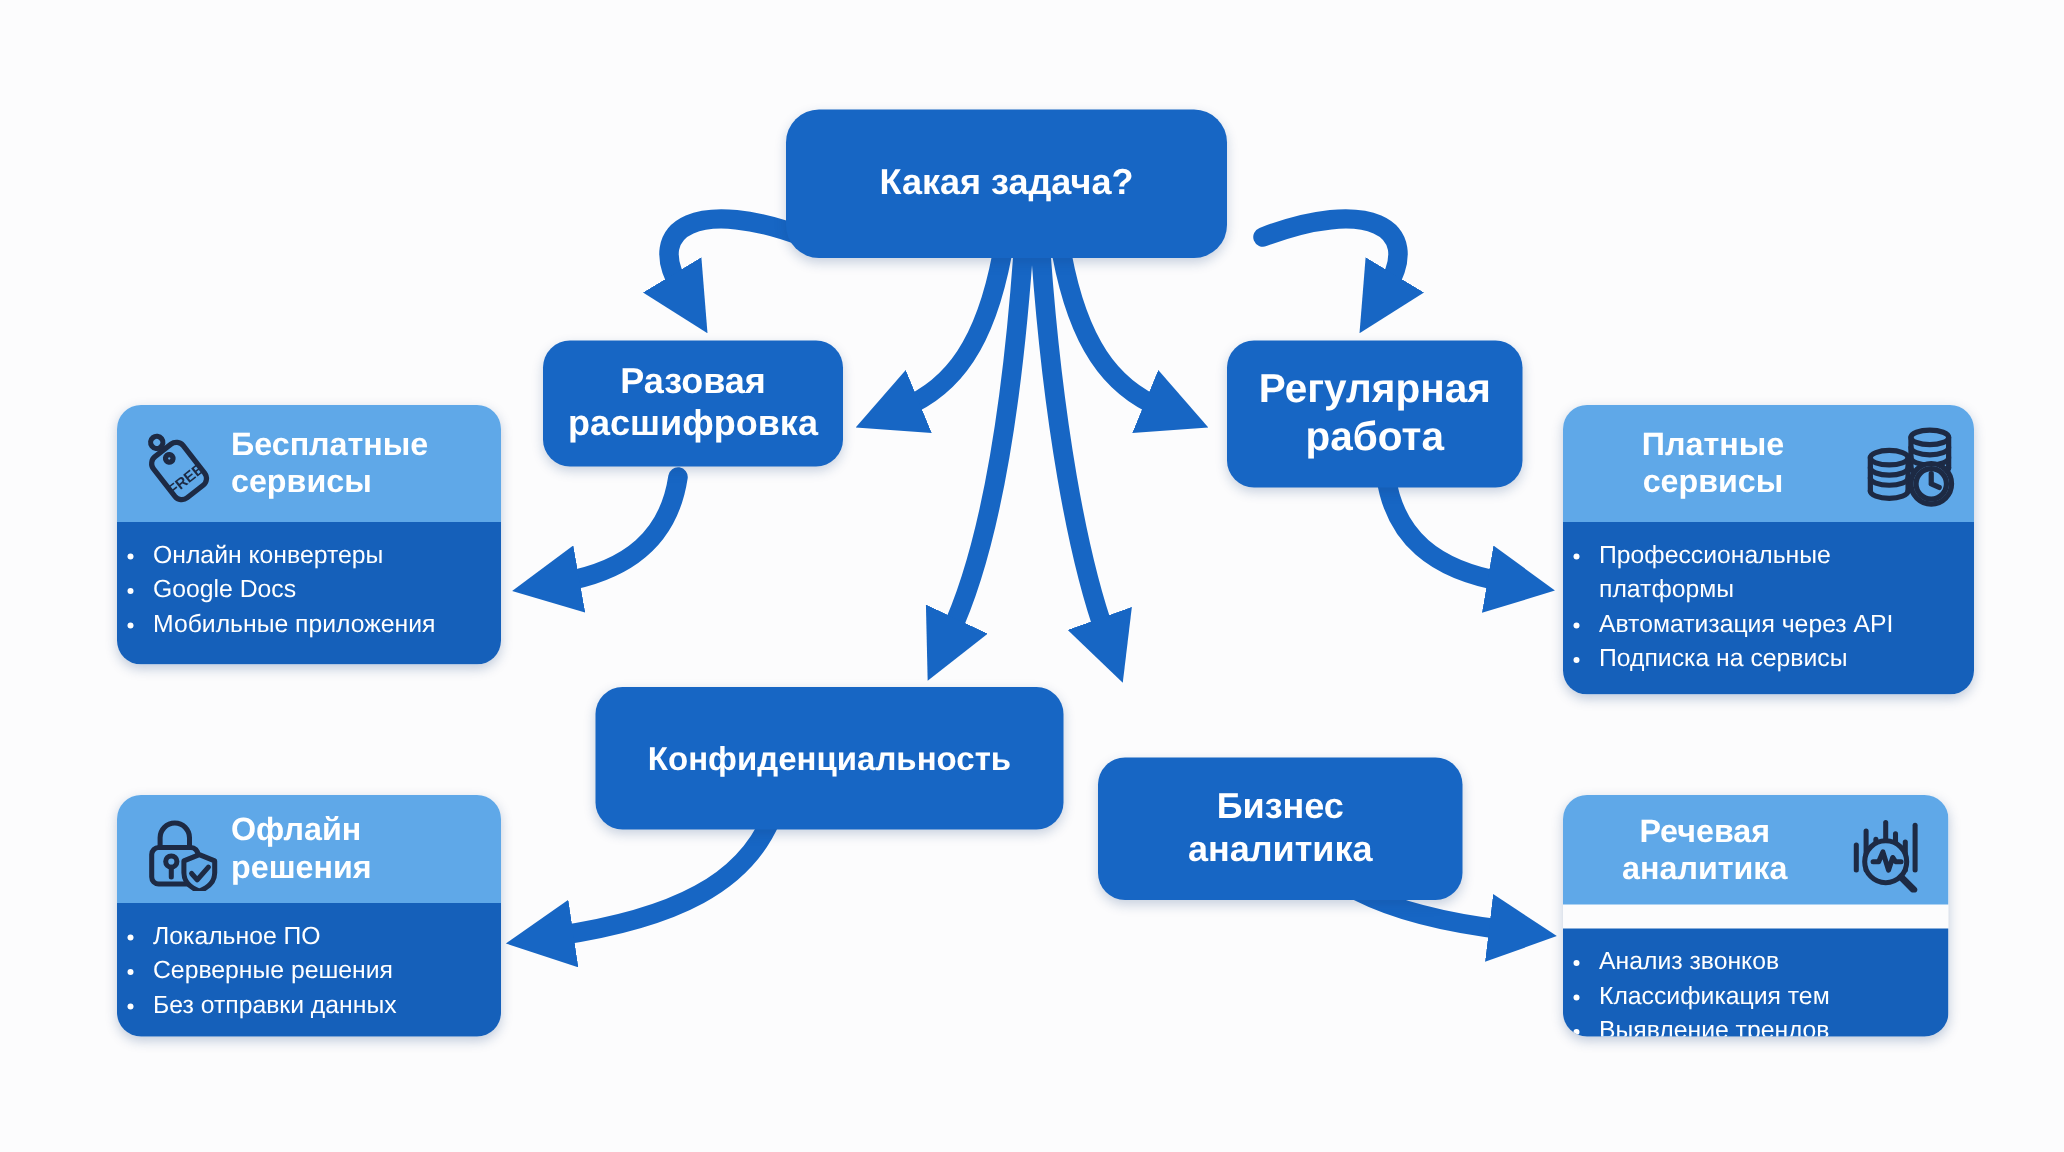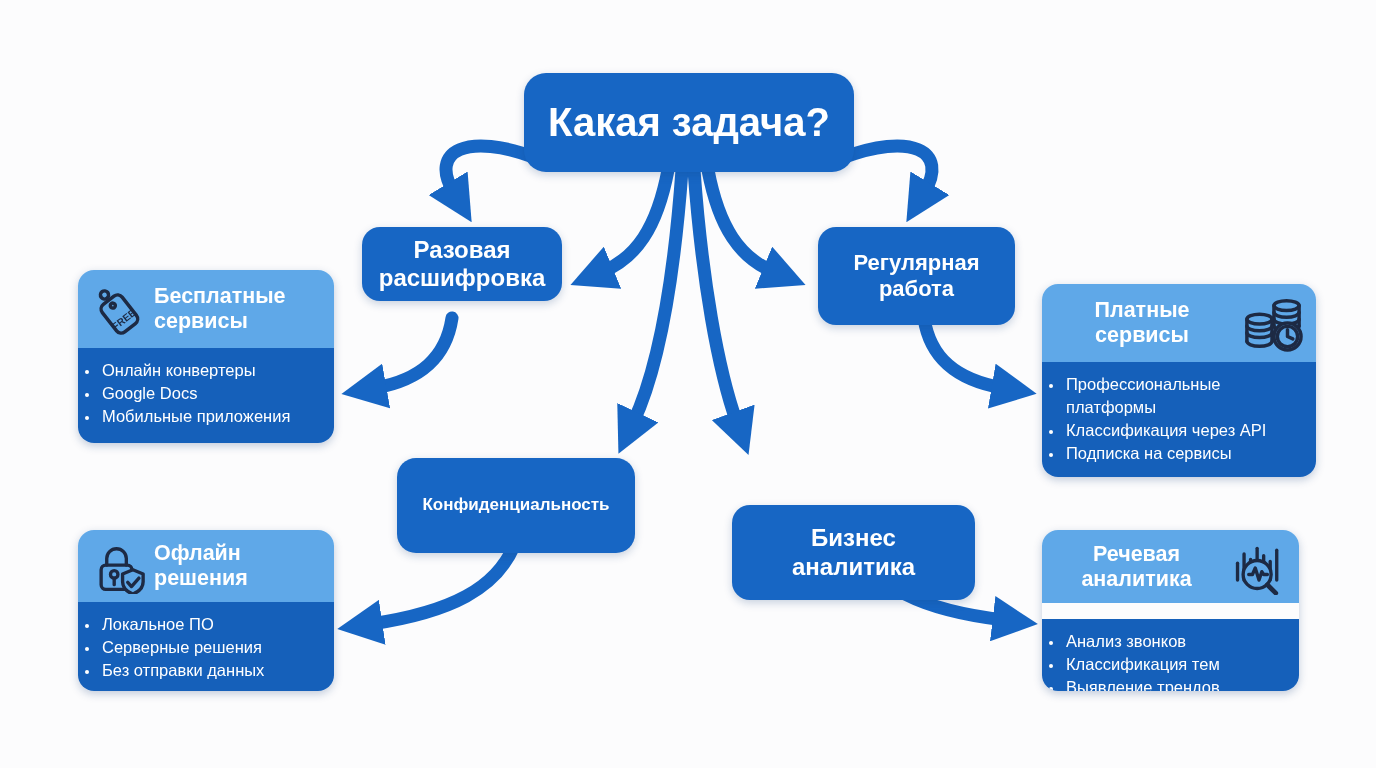--- a/index.html
+++ b/index.html
@@ -10,24 +10,24 @@
   }
   .arrows{position:absolute;left:0;top:0;z-index:1;}
   .node{
     position:absolute;z-index:2;
     background:#1766c4;color:#fff;font-weight:bold;
     display:flex;flex-direction:column;align-items:center;justify-content:center;
     text-align:center;border-radius:18px;line-height:1.18;
     box-shadow:0 3px 8px rgba(20,60,120,.22);
   }
   .node span{display:block;}
-  #node-root{left:524px;top:73px;width:330px;height:99px;font-size:40px;border-radius:22px;}
-  #node-razovaya{left:362px;top:227px;width:200px;height:74px;font-size:24px;}
-  #node-regulyarnaya{left:818px;top:227px;width:197px;height:98px;font-size:22px;}
-  #node-konf{left:397px;top:458px;width:238px;height:95px;font-size:17px;border-radius:19px;}
+  #node-root{left:524px;top:73px;width:294px;height:99px;font-size:24px;border-radius:22px;}
+  #node-razovaya{left:362px;top:227px;width:200px;height:84px;font-size:24px;}
+  #node-regulyarnaya{left:818px;top:227px;width:197px;height:98px;font-size:27px;}
+  #node-konf{left:397px;top:458px;width:312px;height:95px;font-size:22px;}
   #node-biznes{left:732px;top:459px;width:243px;height:95px;font-size:24px;margin-top:46px;}
   .card{
     position:absolute;z-index:2;border-radius:16px;overflow:hidden;
     display:flex;flex-direction:column;
     box-shadow:0 3px 8px rgba(20,60,120,.25);
   }
   .card-header{
     background:#5fa8e8;color:#fff;font-weight:bold;font-size:21.5px;line-height:1.16;
     display:flex;align-items:center;gap:8px;padding:6px 10px;box-sizing:border-box;
     flex:0 0 auto;
@@ -37,21 +37,21 @@
   .title-left{text-align:left;}
   .card-body{
     background:#1560ba;color:#fff;flex:1;
     padding:11px 10px 10px 2px;box-sizing:border-box;
   }
   .card-body ul{margin:0;padding:0 0 0 20px;font-size:16.5px;line-height:1.4;}
   .card-body li{padding-left:2px;}
   .card-body li::marker{color:#fff;font-size:14px;}
   #card-free{left:78px;top:270px;width:256px;height:173px;}
   #card-free .card-header{height:78px;}
-  #card-paid{left:1042px;top:284px;width:274px;height:193px;}
+  #card-paid{left:1042px;top:270px;width:274px;height:193px;}
   #card-paid .card-header{height:78px;}
   #card-offline{left:78px;top:530px;width:256px;height:161px;}
   #card-offline .card-header{height:72px;}
   #card-speech{left:1042px;top:530px;width:257px;height:161px;gap:16px;}
   #card-speech .card-header{height:73px;}
   .icon-box{flex:0 0 auto;display:flex;align-items:center;justify-content:center;}
   .icon-box svg{display:block;}
   .ic{stroke:#1d2a44;stroke-width:3.6;fill:none;stroke-linecap:round;stroke-linejoin:round;}
 </style>
 </head>
@@ -147,21 +147,21 @@
             <circle cx="49" cy="44" r="14" fill="#5fa8e8"></circle>
             <circle cx="49" cy="44" r="10.5"></circle>
             <path d="M49,44 V37 M49,44 L54.5,46.5"></path>
           </g>
         </svg>
       </div>
     </div>
     <div class="card-body">
       <ul>
         <li>Профессиональные платформы</li>
-        <li>Классификация через API</li>
+        <li>Автоматизация через API</li>
         <li>Подписка на сервисы</li>
       </ul>
     </div>
   </div>
 
   <div class="card" id="card-offline">
     <div class="card-header">
       <div class="icon-box">
         <svg width="58" height="56" viewBox="0 0 60 60">
           <g class="ic">

